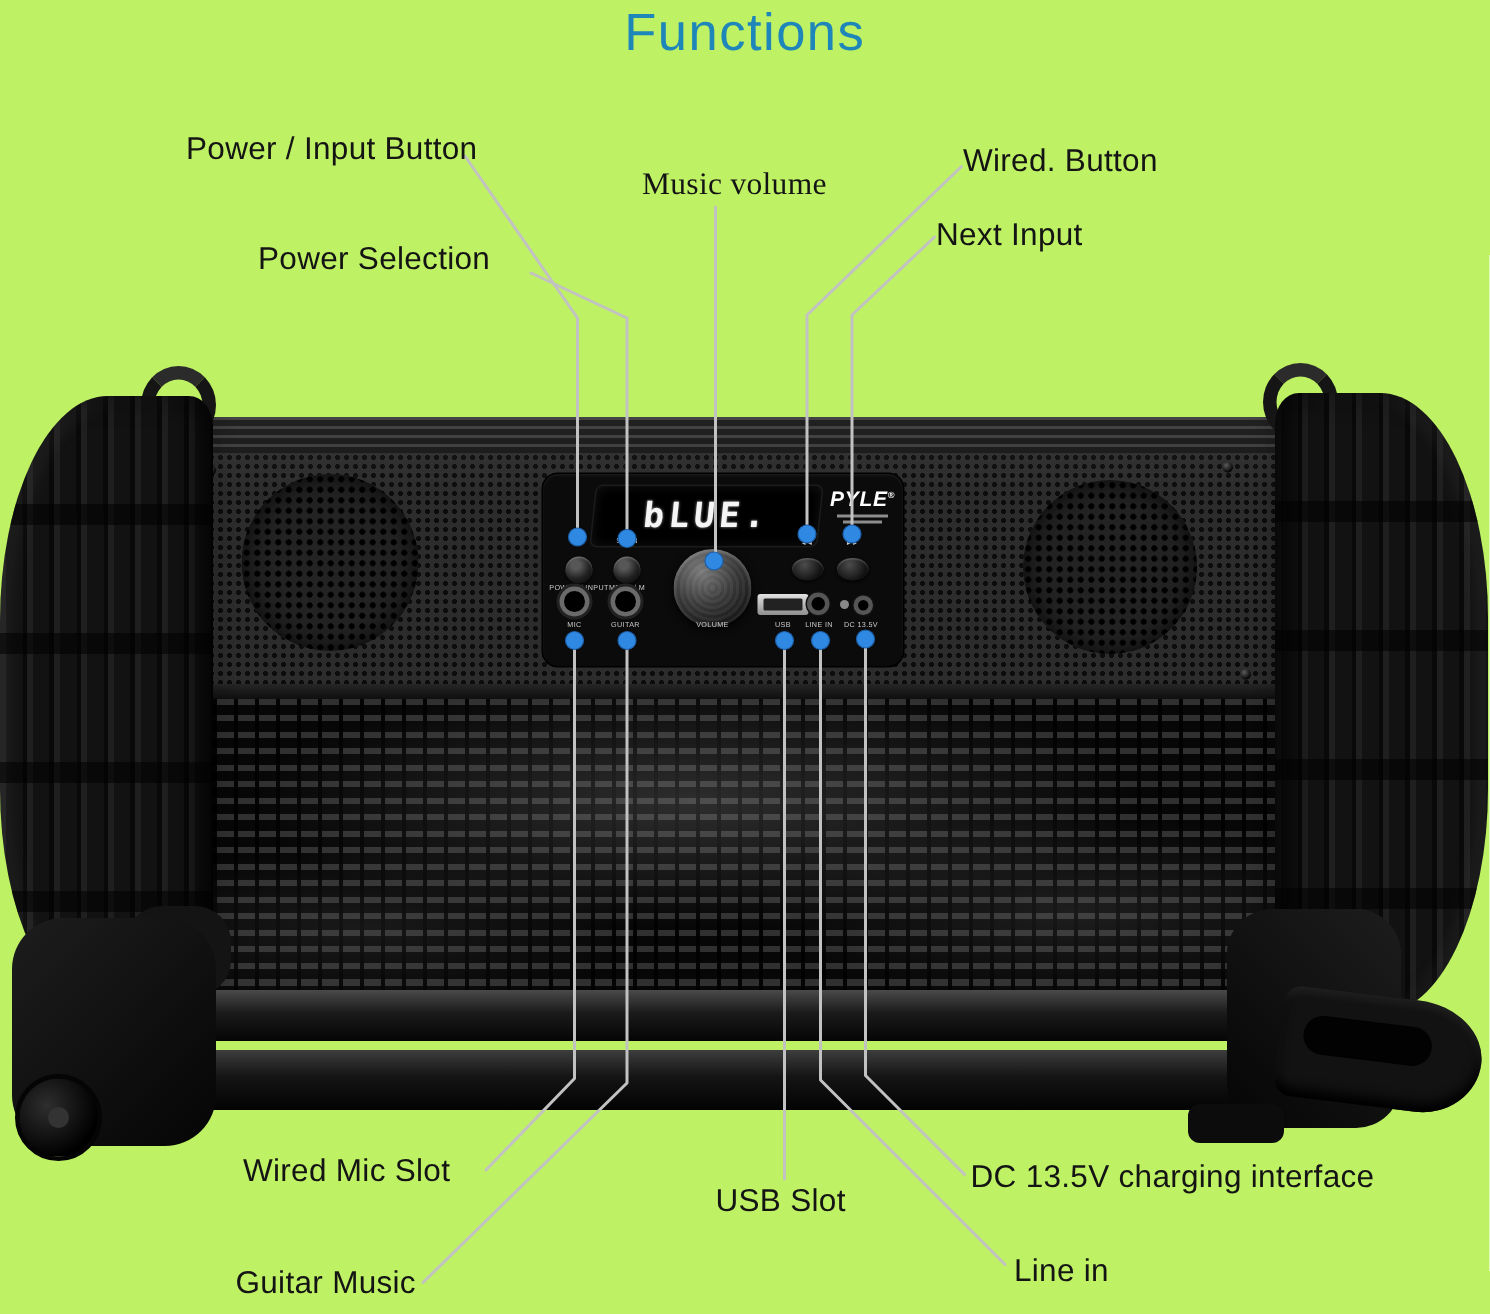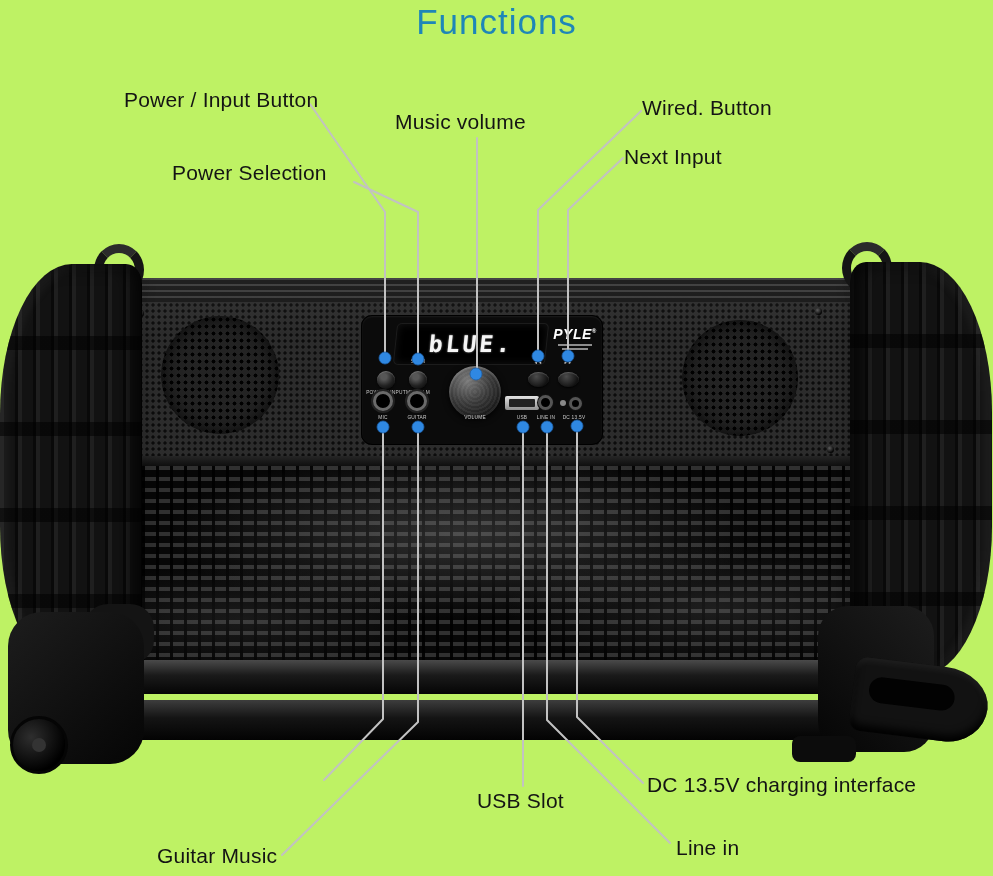--- a/index.html
+++ b/index.html
@@ -209,21 +209,22 @@
       <circle cx="383" cy="427" r="6"></circle>
       <circle cx="418" cy="427" r="6"></circle>
       <circle cx="523" cy="427" r="6"></circle>
       <circle cx="547" cy="427" r="6"></circle>
       <circle cx="577" cy="426" r="6"></circle>
     </g>
   </svg>
 
   <div class="lbl" style="left:124px;top:88px;">Power / Input Button</div>
   <div class="lbl" style="left:172px;top:161px;">Power Selection</div>
-  <div class="lbl" style="left:395px;top:110px;">Music volume</div>
+  <div class="lbl" style="left:428px;top:110px;font-family:Liberation Serif, serif;">Music volume</div>
   <div class="lbl" style="left:642px;top:96px;">Wired. Button</div>
   <div class="lbl" style="left:624px;top:145px;">Next Input</div>
+  <div class="lbl" style="left:162px;top:769px;">Wired Mic Slot</div>
   <div class="lbl" style="left:157px;top:844px;">Guitar Music</div>
   <div class="lbl" style="left:477px;top:789px;">USB Slot</div>
   <div class="lbl" style="left:647px;top:773px;">DC 13.5V charging interface</div>
   <div class="lbl" style="left:676px;top:836px;">Line in</div>
 
 </div>
 
 </body></html>

